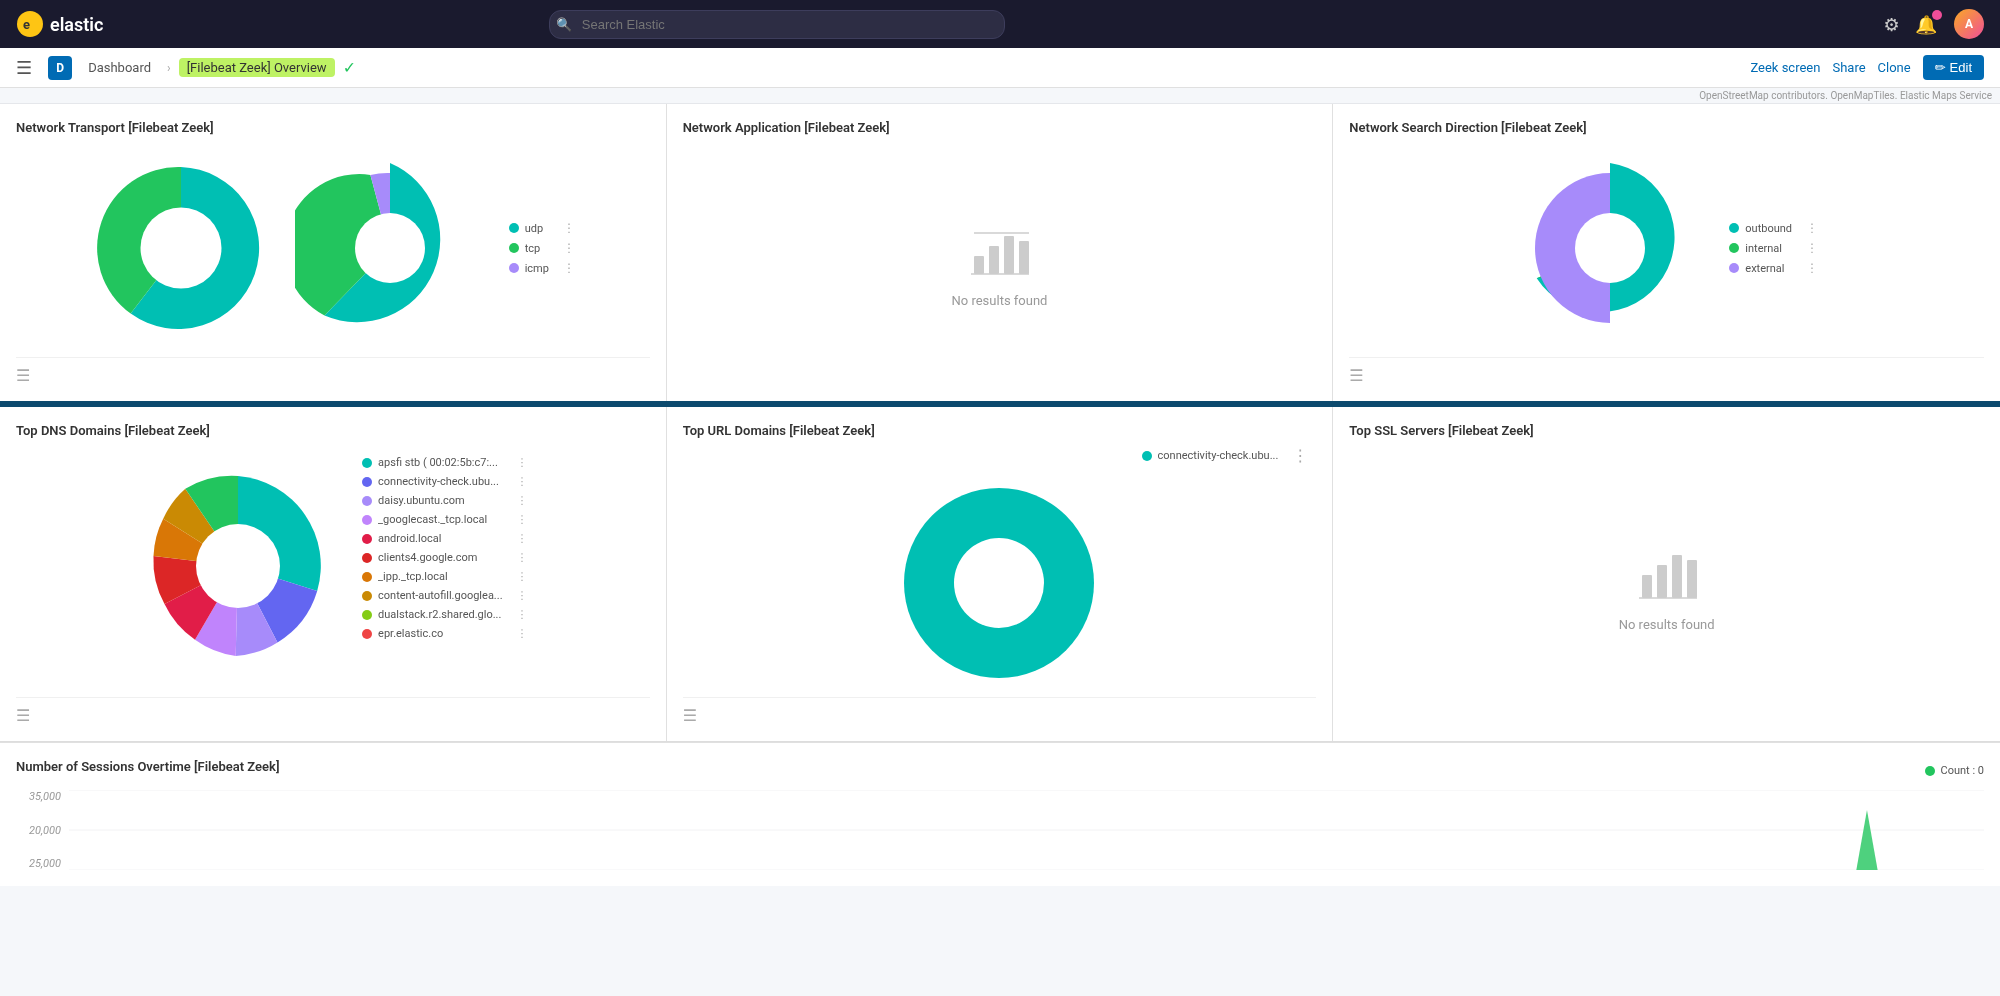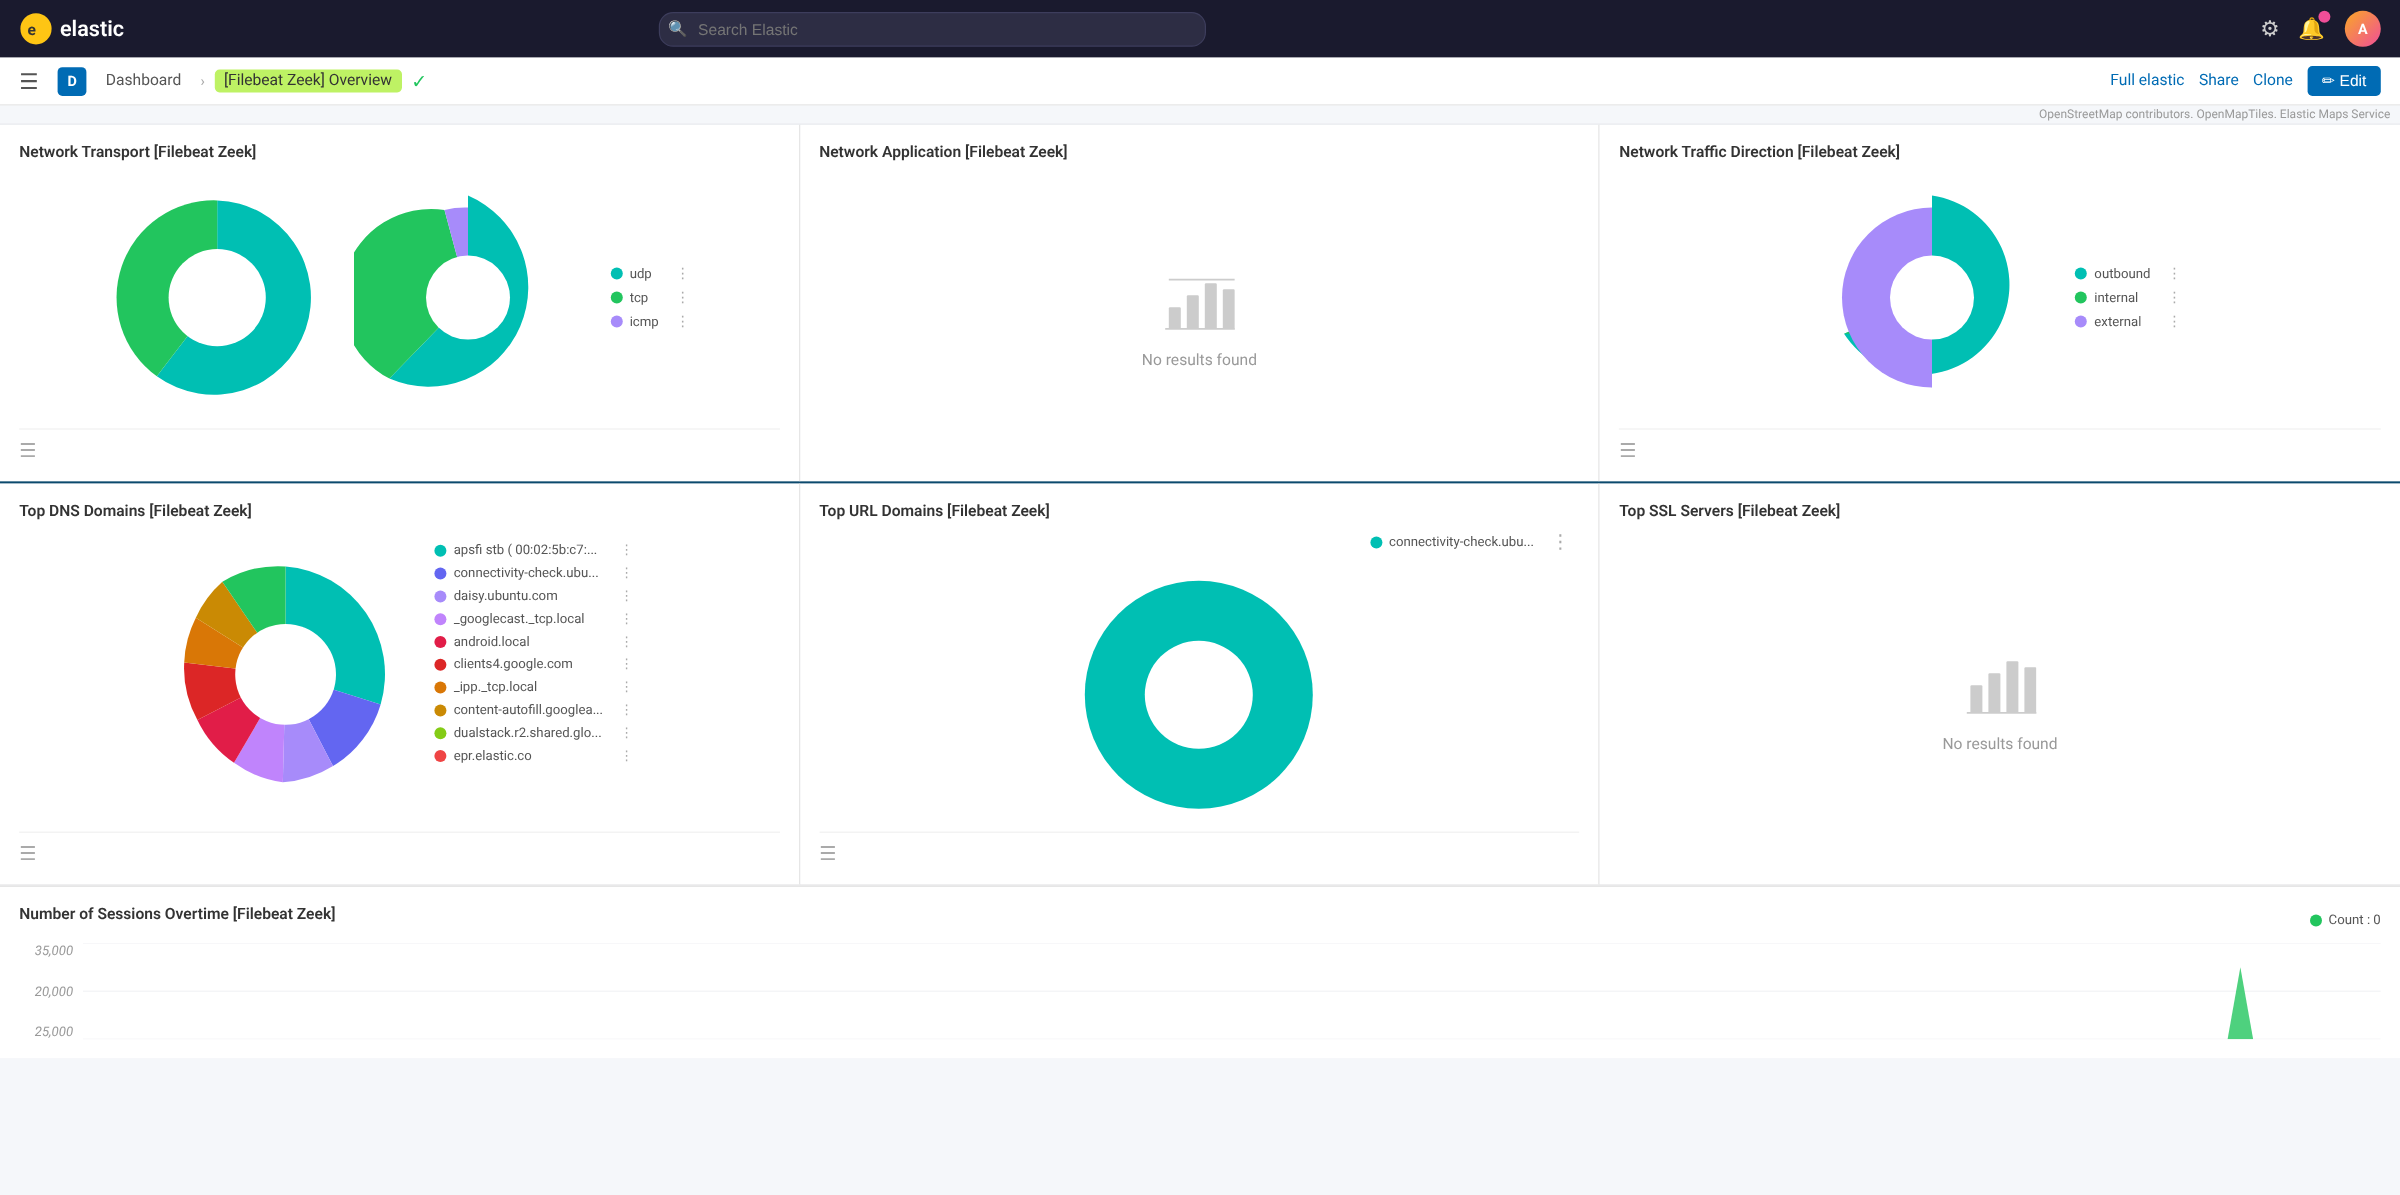--- a/index.html
+++ b/index.html
@@ -162,21 +162,21 @@
     }
 
     
     .dashboard {
       padding: 0;
       background: #f0f2f5;
     }
     .dashboard-row {
       display: grid;
       grid-template-columns: 1fr 1fr 1fr;
-      border-bottom: 2px solid #0c4a6e;
+      border-bottom: 6px solid #0c4a6e;
     }
     .panel {
       background: #fff;
       border-right: 1px solid #e0e0e0;
       padding: 16px;
       min-height: 290px;
       position: relative;
       display: flex;
       flex-direction: column;
     }
@@ -313,21 +313,21 @@
 </nav>
 
 <div class="breadcrumb-bar">
   <div class="menu-btn">☰</div>
   <div class="breadcrumb-d">D</div>
   <div class="breadcrumb-item">Dashboard</div>
   <span style="color:#aaa; font-size:12px;">›</span>
   <div class="breadcrumb-item active">[Filebeat Zeek] Overview</div>
   <span class="breadcrumb-check">✓</span>
   <div class="breadcrumb-right">
-    <a>Full elastic</a>
+    <a>Zeek screen</a>
     <a>Share</a>
     <a>Clone</a>
     <button class="edit-btn">
       <span>✏</span>
       <span>Edit</span>
     </button>
   </div>
 </div>
 
 <div class="attribution">OpenStreetMap contributors. OpenMapTiles. Elastic Maps Service</div>
@@ -403,21 +403,21 @@
             <rect x="50" y="20" width="10" height="33" fill="#ccc" rx="1"></rect>
             <polyline points="5,12 60,12" stroke="#ccc" stroke-width="1.5" fill="none"></polyline>
             <line x1="2" y1="53" x2="62" y2="53" stroke="#ccc" stroke-width="1.5"></line>
           </svg>
           <span class="no-results-text">No results found</span>
         </div>
       </div>
     </div>
 
     <div class="panel">
-      <div class="panel-title">Network Traffic Direction [Filebeat Zeek]</div>
+      <div class="panel-title">Network Search Direction [Filebeat Zeek]</div>
       <div class="panel-content">
         <div class="pie-wrapper">
           <div style="position:relative; width:190px; height:210px; flex-shrink:0;">
             <svg width="190" height="210" viewBox="0 0 190 210">
 
               <path d="M95,105 L95,20 A75,75 0 1,1 21.7,135.2 Z" fill="#00bfb3"></path>
 
               <path d="M95,105 L21.7,135.2 A75,75 0 0,1 95,180 Z" fill="#22c55e"></path>
 
               <path d="M95,105 L95,180 A75,75 0 0,1 95,30 Z" fill="#a78bfa"></path>

